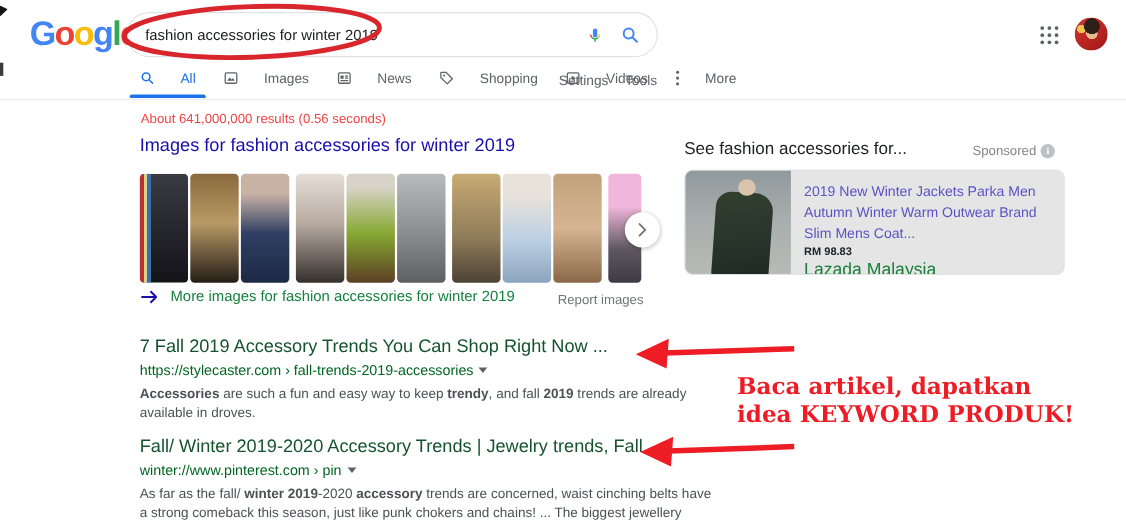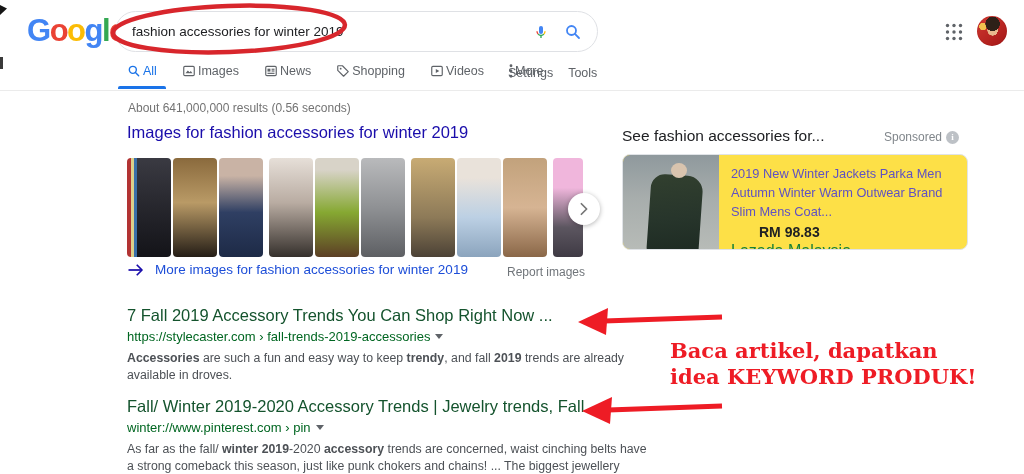--- a/index.html
+++ b/index.html
@@ -29,70 +29,70 @@
       radial-gradient(circle at 52% 48%, #e8b98e 0 23%, rgba(0,0,0,0) 24%),
       radial-gradient(circle at 20% 35%, #f2c14e 0 12%, rgba(0,0,0,0) 13%),
       linear-gradient(140deg,#d23a32 0%,#a31515 100%);
     box-shadow:0 0 0 1px rgba(0,0,0,.05) inset; }
 
   
   .query-circle { position:absolute; left:105px; top:0; pointer-events:none; }
 
   
   .tabs { position:absolute; left:127px; top:64px; display:flex; align-items:center; gap:25px; font-size:12.5px; color:#5f6368; }
-  .tab { display:flex; align-items:flex-start; gap:2px; cursor:pointer; position:relative; padding-bottom:2px; }
+  .tab { display:flex; align-items:flex-start; gap:23px; cursor:pointer; position:relative; padding-bottom:2px; }
   .tab.active { color:#1a73e8; }
   .tab.active::after { content:""; position:absolute; left:-9px; right:-9px; bottom:-9px; height:3px; background:#1a73e8; border-radius:2px 2px 0 0; }
   .tabs-right { position:absolute; left:508px; top:66px; display:flex; gap:15px; font-size:12.5px; color:#5f6368; }
   .tabs-right span { cursor:pointer; }
   .hdr-divider { position:absolute; left:0; right:0; top:90px; height:1px; background:#ebebeb; }
 
-  .stats { position:absolute; left:128px; top:101px; font-size:12px; color:#737373; }
+  .stats { position:absolute; left:128px; top:101px; font-size:12px; color:#ef4444; }
 
   
   .img-heading { position:absolute; left:127px; top:123px; font-size:16.5px; color:#1a0dab; cursor:pointer; }
   .strip { position:absolute; left:127px; top:158px; display:flex; gap:6px; }
   .grp { display:flex; gap:2px; }
   .thumb { width:44px; height:99px; border-radius:4px; cursor:pointer; }
   .t1{background:linear-gradient(90deg,#b23333 0 4px,#ddd08a 4px 7px,#3a6fa8 7px 10px,rgba(0,0,0,0) 10px),linear-gradient(180deg,#3a3a42,#131318);}
   .t2{background:linear-gradient(180deg,#8a6a3d 0%,#b99a66 45%,#241d16 100%);}
   .t3{background:linear-gradient(180deg,#c9b3a5 18%,#2f3f63 55%,#1d2a46 100%);}
   .t4{background:linear-gradient(180deg,#e6dfd8 0%,#b9aca2 45%,#35302c 100%);}
   .t5{background:linear-gradient(180deg,#d8d3c8 12%,#86a832 55%,#5c3f25 100%);}
   .t6{background:linear-gradient(180deg,#b9babc 0%,#8f9194 50%,#5d5f63 100%);}
   .t7{background:linear-gradient(180deg,#c8ab74 0%,#8d7a58 60%,#4c4236 100%);}
   .t8{background:linear-gradient(180deg,#e9e2da 20%,#bcd0e4 60%,#8ba4bd 100%);}
   .t9{background:linear-gradient(180deg,#c2a27c 0%,#d6b493 50%,#8a6748 100%);}
   .t10{width:30px;background:linear-gradient(180deg,#f0b6dc 30%,#5c5660 70%,#3f3a44 100%);}
   .strip-next { position:absolute; left:568px; top:193px; width:32px; height:32px; border-radius:50%; background:#fff; box-shadow:0 1px 5px rgba(0,0,0,.3); display:flex; align-items:center; justify-content:center; cursor:pointer; }
 
   .more-row { position:absolute; left:127px; top:262px; display:flex; align-items:center; gap:10px; cursor:pointer; }
-  .more-row .txt { font-size:13.5px; color:#1d4ed8; }
+  .more-row .txt { font-size:13.5px; color:#15803d; }
   .report { position:absolute; left:507px; top:265px; font-size:12px; color:#70757a; cursor:pointer; }
 
   
   .result { position:absolute; left:127px; width:560px; }
   .r1 { top:304px; } .r2 { top:395px; }
   .r-title { font-size:16.5px; line-height:22px; color:#14532d; white-space:nowrap; cursor:pointer; }
   .r-url { margin-top:3px; font-size:13px; color:#006621; display:flex; align-items:center; gap:5px; }
   .caret { width:0; height:0; border-left:4px solid transparent; border-right:4px solid transparent; border-top:5px solid #5f6368; display:inline-block; cursor:pointer; }
   .r-snippet { margin-top:6px; font-size:12.3px; line-height:17px; color:#4d5156; }
 
   
   .sb-heading { position:absolute; left:622px; top:127px; font-size:15.5px; color:#202124; }
   .sponsored { position:absolute; left:884px; top:130px; display:flex; align-items:center; gap:4px; font-size:12px; color:#80868b; }
   .info-i { width:13px; height:13px; border-radius:50%; background:#bdc1c6; color:#fff; font-size:9px; font-weight:bold; display:flex; align-items:center; justify-content:center; font-family:"Liberation Serif",serif; cursor:pointer; }
-  .card { position:absolute; left:622px; top:154px; width:346px; height:96px; border:1px solid #e0e3e7; border-radius:8px; background:#fde047; display:flex; overflow:hidden; }
+  .card { position:absolute; left:622px; top:154px; width:346px; height:96px; border:1px solid #e0e3e7; border-radius:8px; background:#e5e5e5; display:flex; overflow:hidden; }
   .p-img { width:96px; height:94px; position:relative; flex:none; cursor:pointer;
     background:linear-gradient(180deg,#8f999d 0%,#a7adac 45%,#b7bbb7 100%); }
   .p-img::before { content:""; position:absolute; left:26px; top:20px; width:52px; height:78px; border-radius:14px 16px 4px 4px; background:linear-gradient(170deg,#32402f 0%,#27352b 55%,#1d2a22 100%); transform:rotate(4deg); }
   .p-img::after { content:""; position:absolute; left:48px; top:8px; width:16px; height:15px; border-radius:50%; background:#d9c4ae; }
   .p-body { padding:9px 10px 0 12px; }
   .p-title { font-size:12.8px; line-height:19px; color:#5f51c3; width:230px; cursor:pointer; }
-  .p-price { margin-top:3px; font-size:14px; font-weight:bold; color:#202124;margin-left:28px; }
+  .p-price { margin-top:3px; font-size:10px; font-weight:bold; color:#202124; }
   .p-merchant { margin-top:2px; font-size:16px; color:#188038; }
 
   
   .arrows { position:absolute; left:572px; top:296px; pointer-events:none; }
   .note { position:absolute; left:670px; top:338px; font-family:"DejaVu Serif",serif; font-weight:bold; font-size:21px; line-height:26px; color:#ee1c25; }
 
   svg { display:block; }
 </style>
 </head>
 <body>

